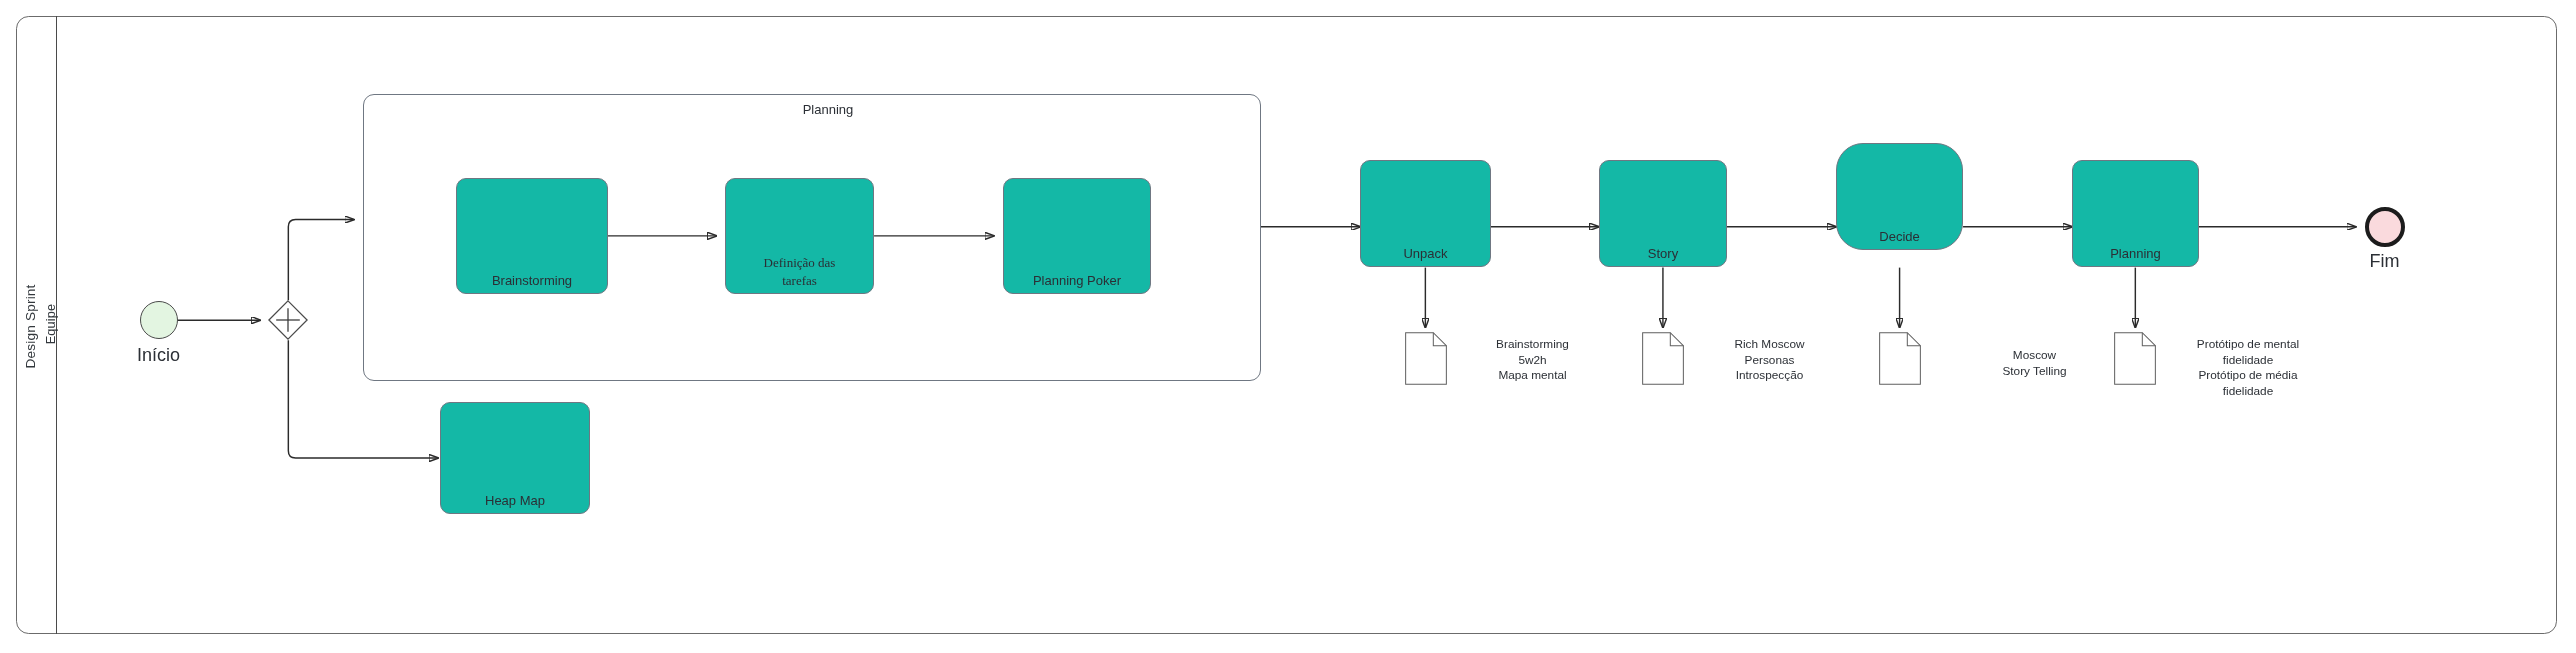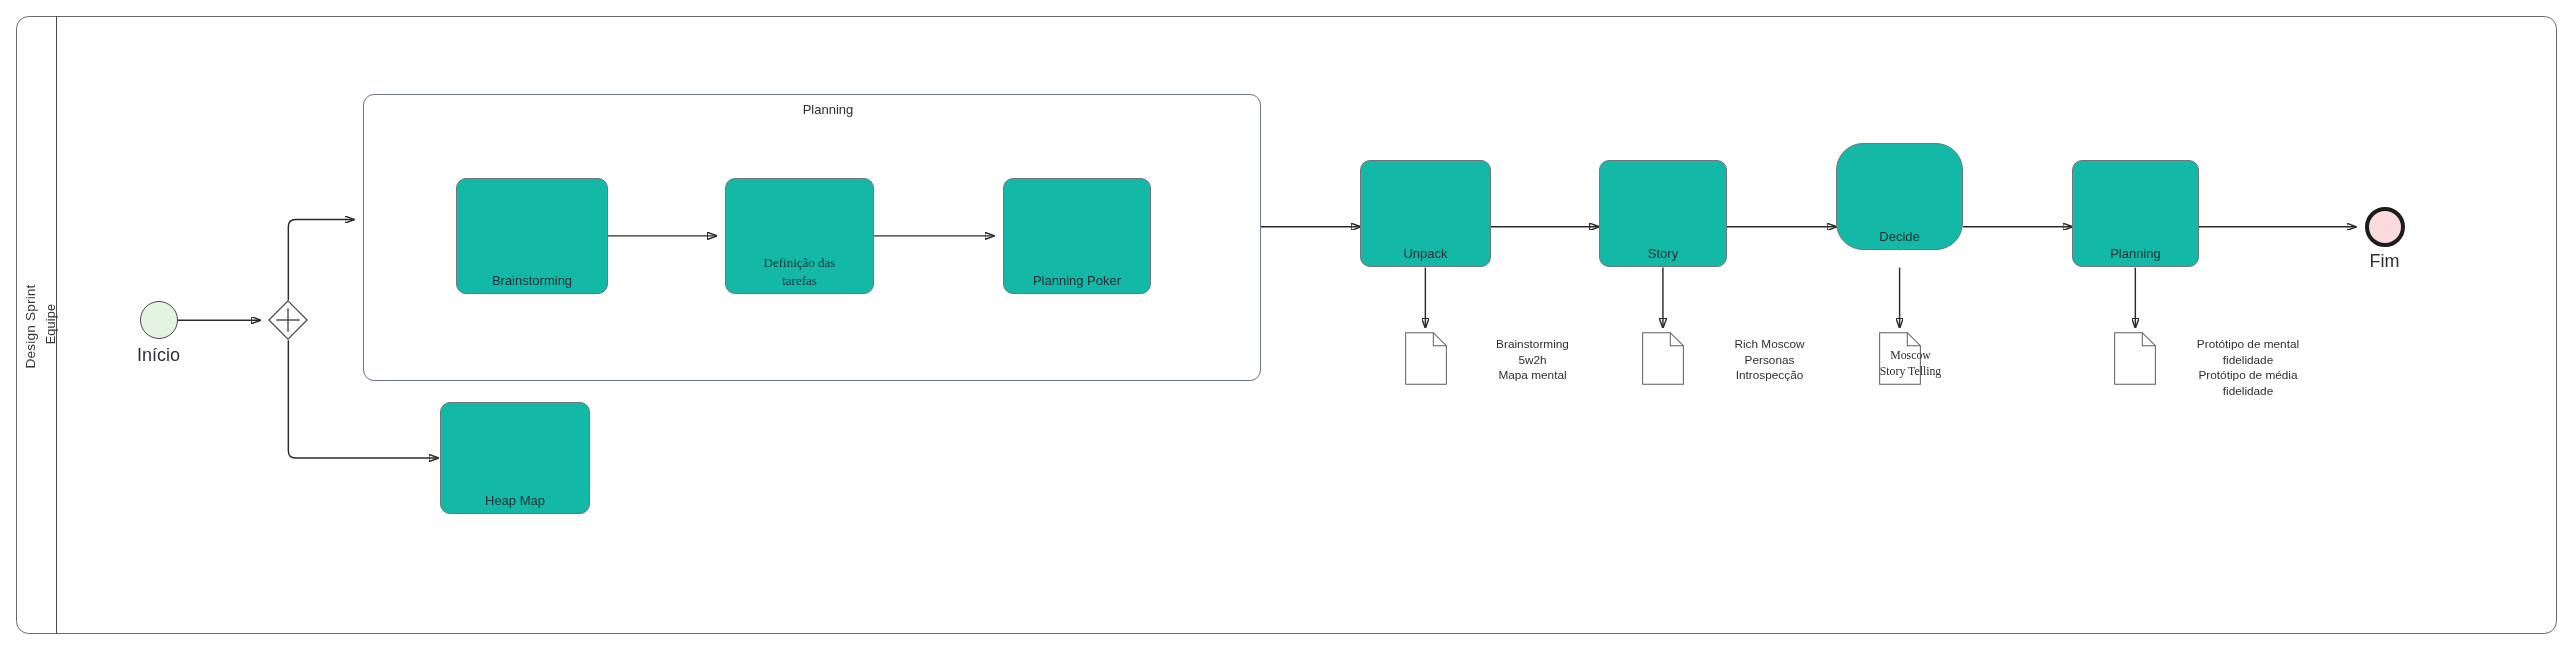--- a/index.html
+++ b/index.html
@@ -276,21 +276,21 @@
   <div class="data-label" style="left: 1688px; top: 337px; width: 163px; white-space: pre-line;">Rich Moscow
 Personas
 Introspecção</div>
 
   <div class="data-object" style="left:1879px; top:332px;">
     <svg width="42" height="53" viewBox="0 0 46 58" xmlns="http://www.w3.org/2000/svg">
       <path d="M0.7,0.7 L31,0.7 L45.3,15 L45.3,57.3 L0.7,57.3 Z" fill="#ffffff" stroke="#5f5f5f" stroke-width="1.1"></path>
       <path d="M31,0.7 L31,15 L45.3,15" fill="none" stroke="#5f5f5f" stroke-width="1.1"></path>
     </svg>
   </div>
-  <div class="data-label" style="left: 1838px; top: 348px; width: 145px; white-space: pre-line; font-family: Liberation Serif, serif;">Moscow
+  <div class="data-label" style="left: 1962px; top: 348px; width: 145px; white-space: pre-line;">Moscow
 Story Telling</div>
 
   <div class="data-object" style="left:2114px; top:332px;">
     <svg width="42" height="53" viewBox="0 0 46 58" xmlns="http://www.w3.org/2000/svg">
       <path d="M0.7,0.7 L31,0.7 L45.3,15 L45.3,57.3 L0.7,57.3 Z" fill="#ffffff" stroke="#5f5f5f" stroke-width="1.1"></path>
       <path d="M31,0.7 L31,15 L45.3,15" fill="none" stroke="#5f5f5f" stroke-width="1.1"></path>
     </svg>
   </div>
   <div class="data-label" style="left: 2162px; top: 337px; width: 172px; white-space: pre-line;">Protótipo de mental
 fidelidade

